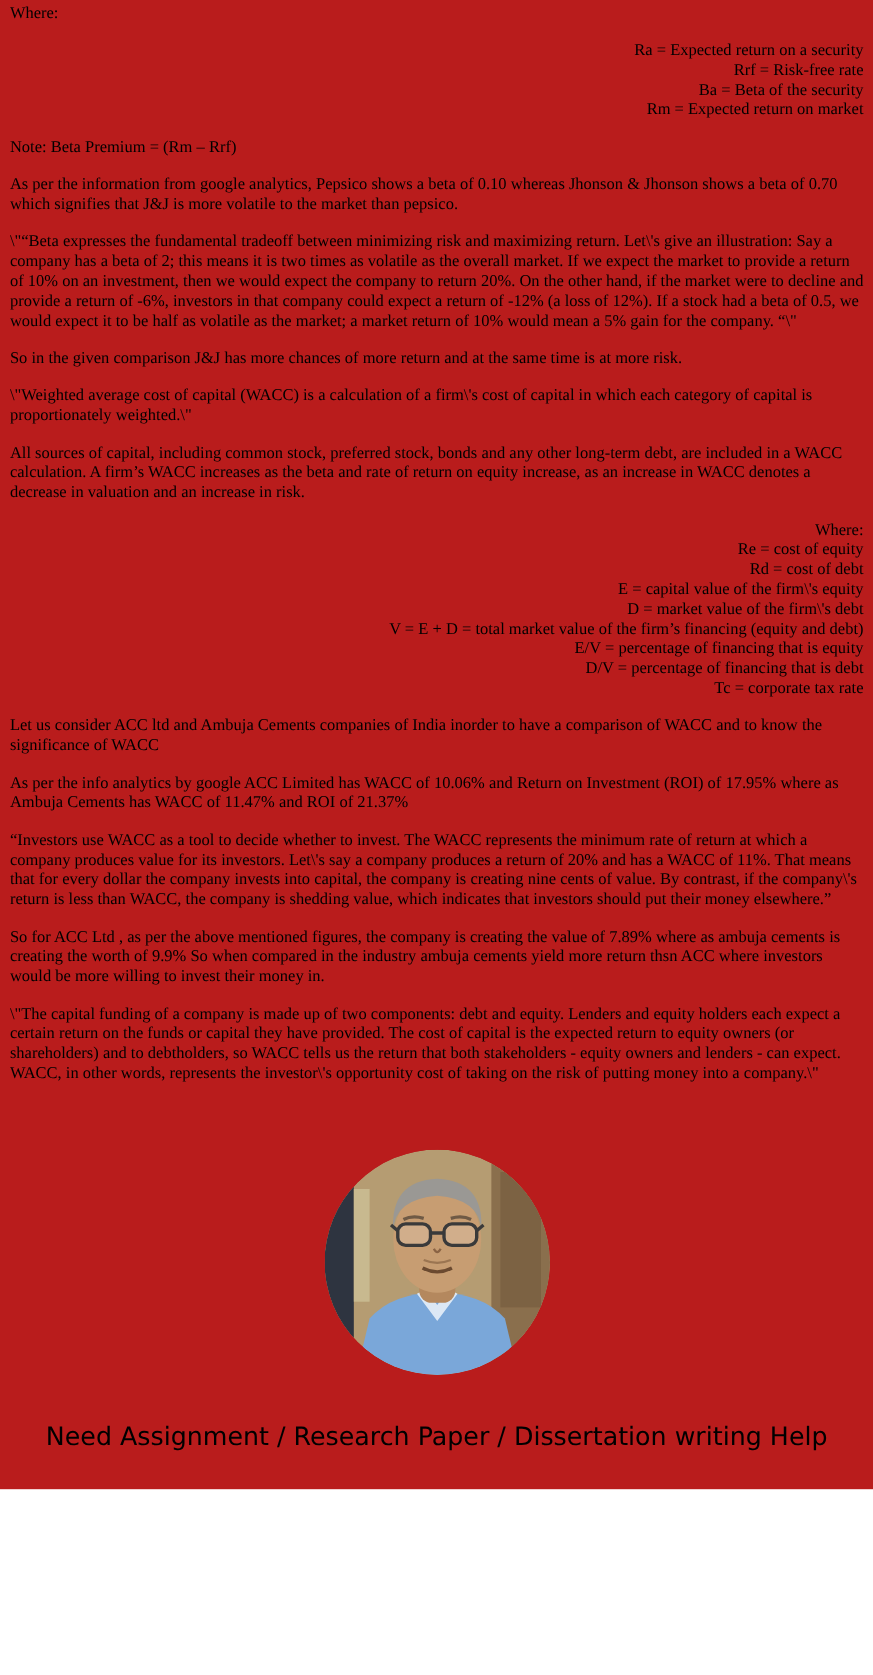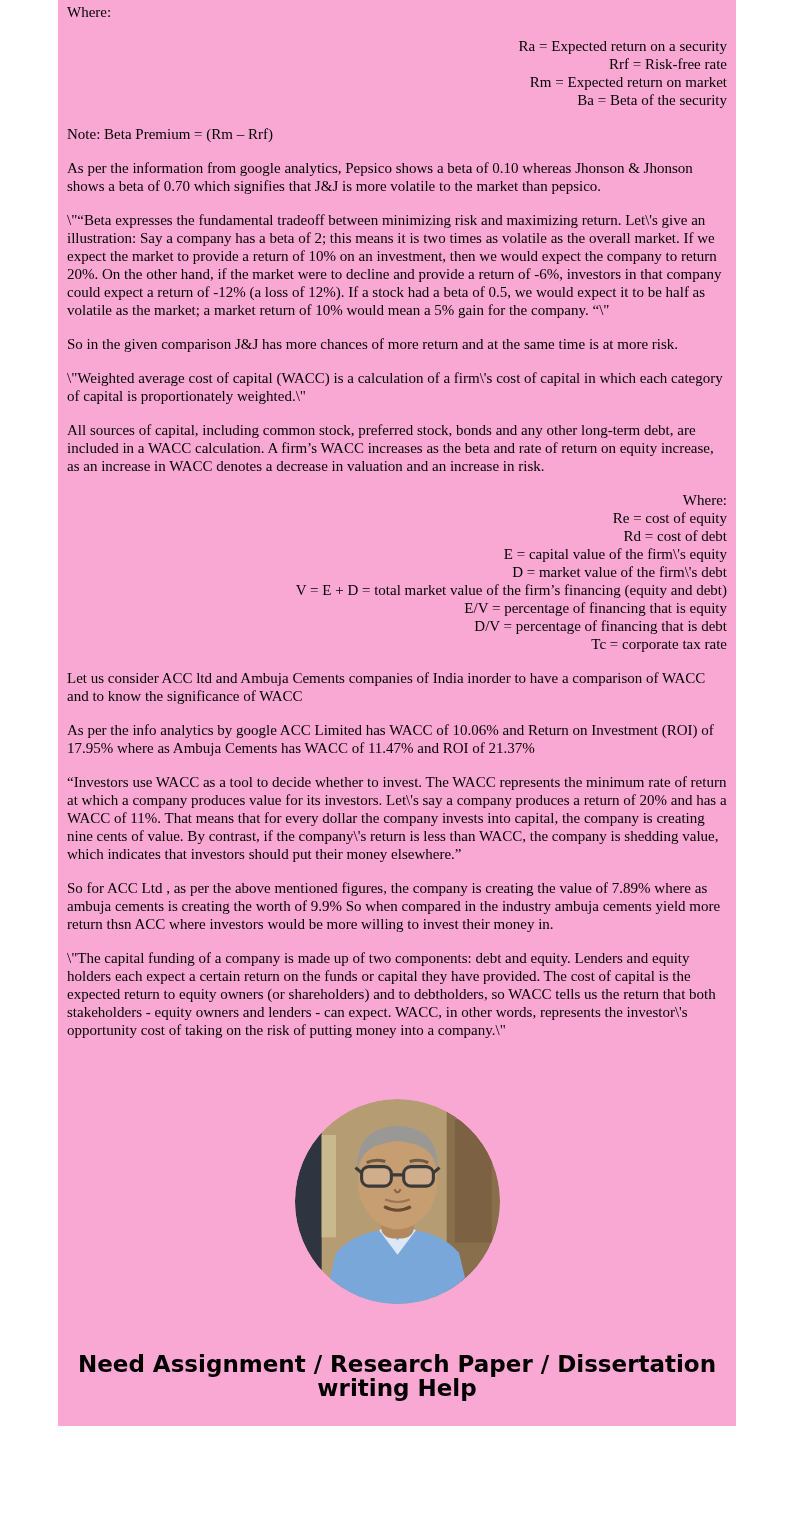--- a/index.html
+++ b/index.html
@@ -2,23 +2,23 @@
 <html><head>
 <meta charset="utf-8">
 <style>
   html, body {
     margin: 0;
     padding: 0;
     background: #ffffff;
     color: #000000;
   }
   .page {
-    width: 678px;
+    width: 794px;
     margin: 0 auto;
-    background: #f9a8d4;
+    background: #b91c1c;
   }
   .doc {
     padding: 3px 9px 0 9px;
     font-family: "Liberation Serif", serif;
     font-size: 15px;
     line-height: 18px;
   }
   .para {
     margin: 0 0 16px 0;
   }
@@ -32,27 +32,27 @@
     margin: 60px auto 0 auto;
     border-radius: 50%;
     overflow: hidden;
   }
   .avatar-wrap svg {
     display: block;
     width: 100%;
     height: 100%;
   }
   .footer {
-    margin-top: 48px;
+    margin-top: 36px;
     padding-bottom: 26px;
     text-align: center;
     font-family: "DejaVu Sans", sans-serif;
-    font-weight: 700;
+    font-weight: 400;
     font-size: 23px;
-    line-height: 24px;
+    line-height: 42px;
     color: #000000;
   }
   .footer-heading {
     max-width: 750px;
     margin: 0 auto;
   }
   .footer-contact {
     max-width: 750px;
     margin: 0 auto;
   }
@@ -62,22 +62,22 @@
 
 <div class="page">
 
   <div class="doc">
 
     <p class="para">Where:</p>
 
     <p class="para">
       <span class="line">Ra = Expected return on a security</span>
       <span class="line">Rrf = Risk-free rate</span>
+      <span class="line">Ba = Beta of the security</span>
       <span class="line">Rm = Expected return on market</span>
-      <span class="line">Ba = Beta of the security</span>
     </p>
 
     <p class="para">Note: Beta Premium = (Rm – Rrf)</p>
 
     <p class="para">As per the information from google analytics, Pepsico shows a beta of 0.10 whereas Jhonson &amp; Jhonson shows a beta of 0.70 which signifies that J&amp;J is more volatile to the market than pepsico.</p>
 
     <p class="para">\"“Beta expresses the fundamental tradeoff between minimizing risk and maximizing return. Let\'s give an illustration: Say a company has a beta of 2; this means it is two times as volatile as the overall market. If we expect the market to provide a return of 10% on an investment, then we would expect the company to return 20%. On the other hand, if the market were to decline and provide a return of -6%, investors in that company could expect a return of -12% (a loss of 12%). If a stock had a beta of 0.5, we would expect it to be half as volatile as the market; a market return of 10% would mean a 5% gain for the company. “\"</p>
 
     <p class="para">So in the given comparison J&amp;J has more chances of more return and at the same time is at more risk.</p>
 

